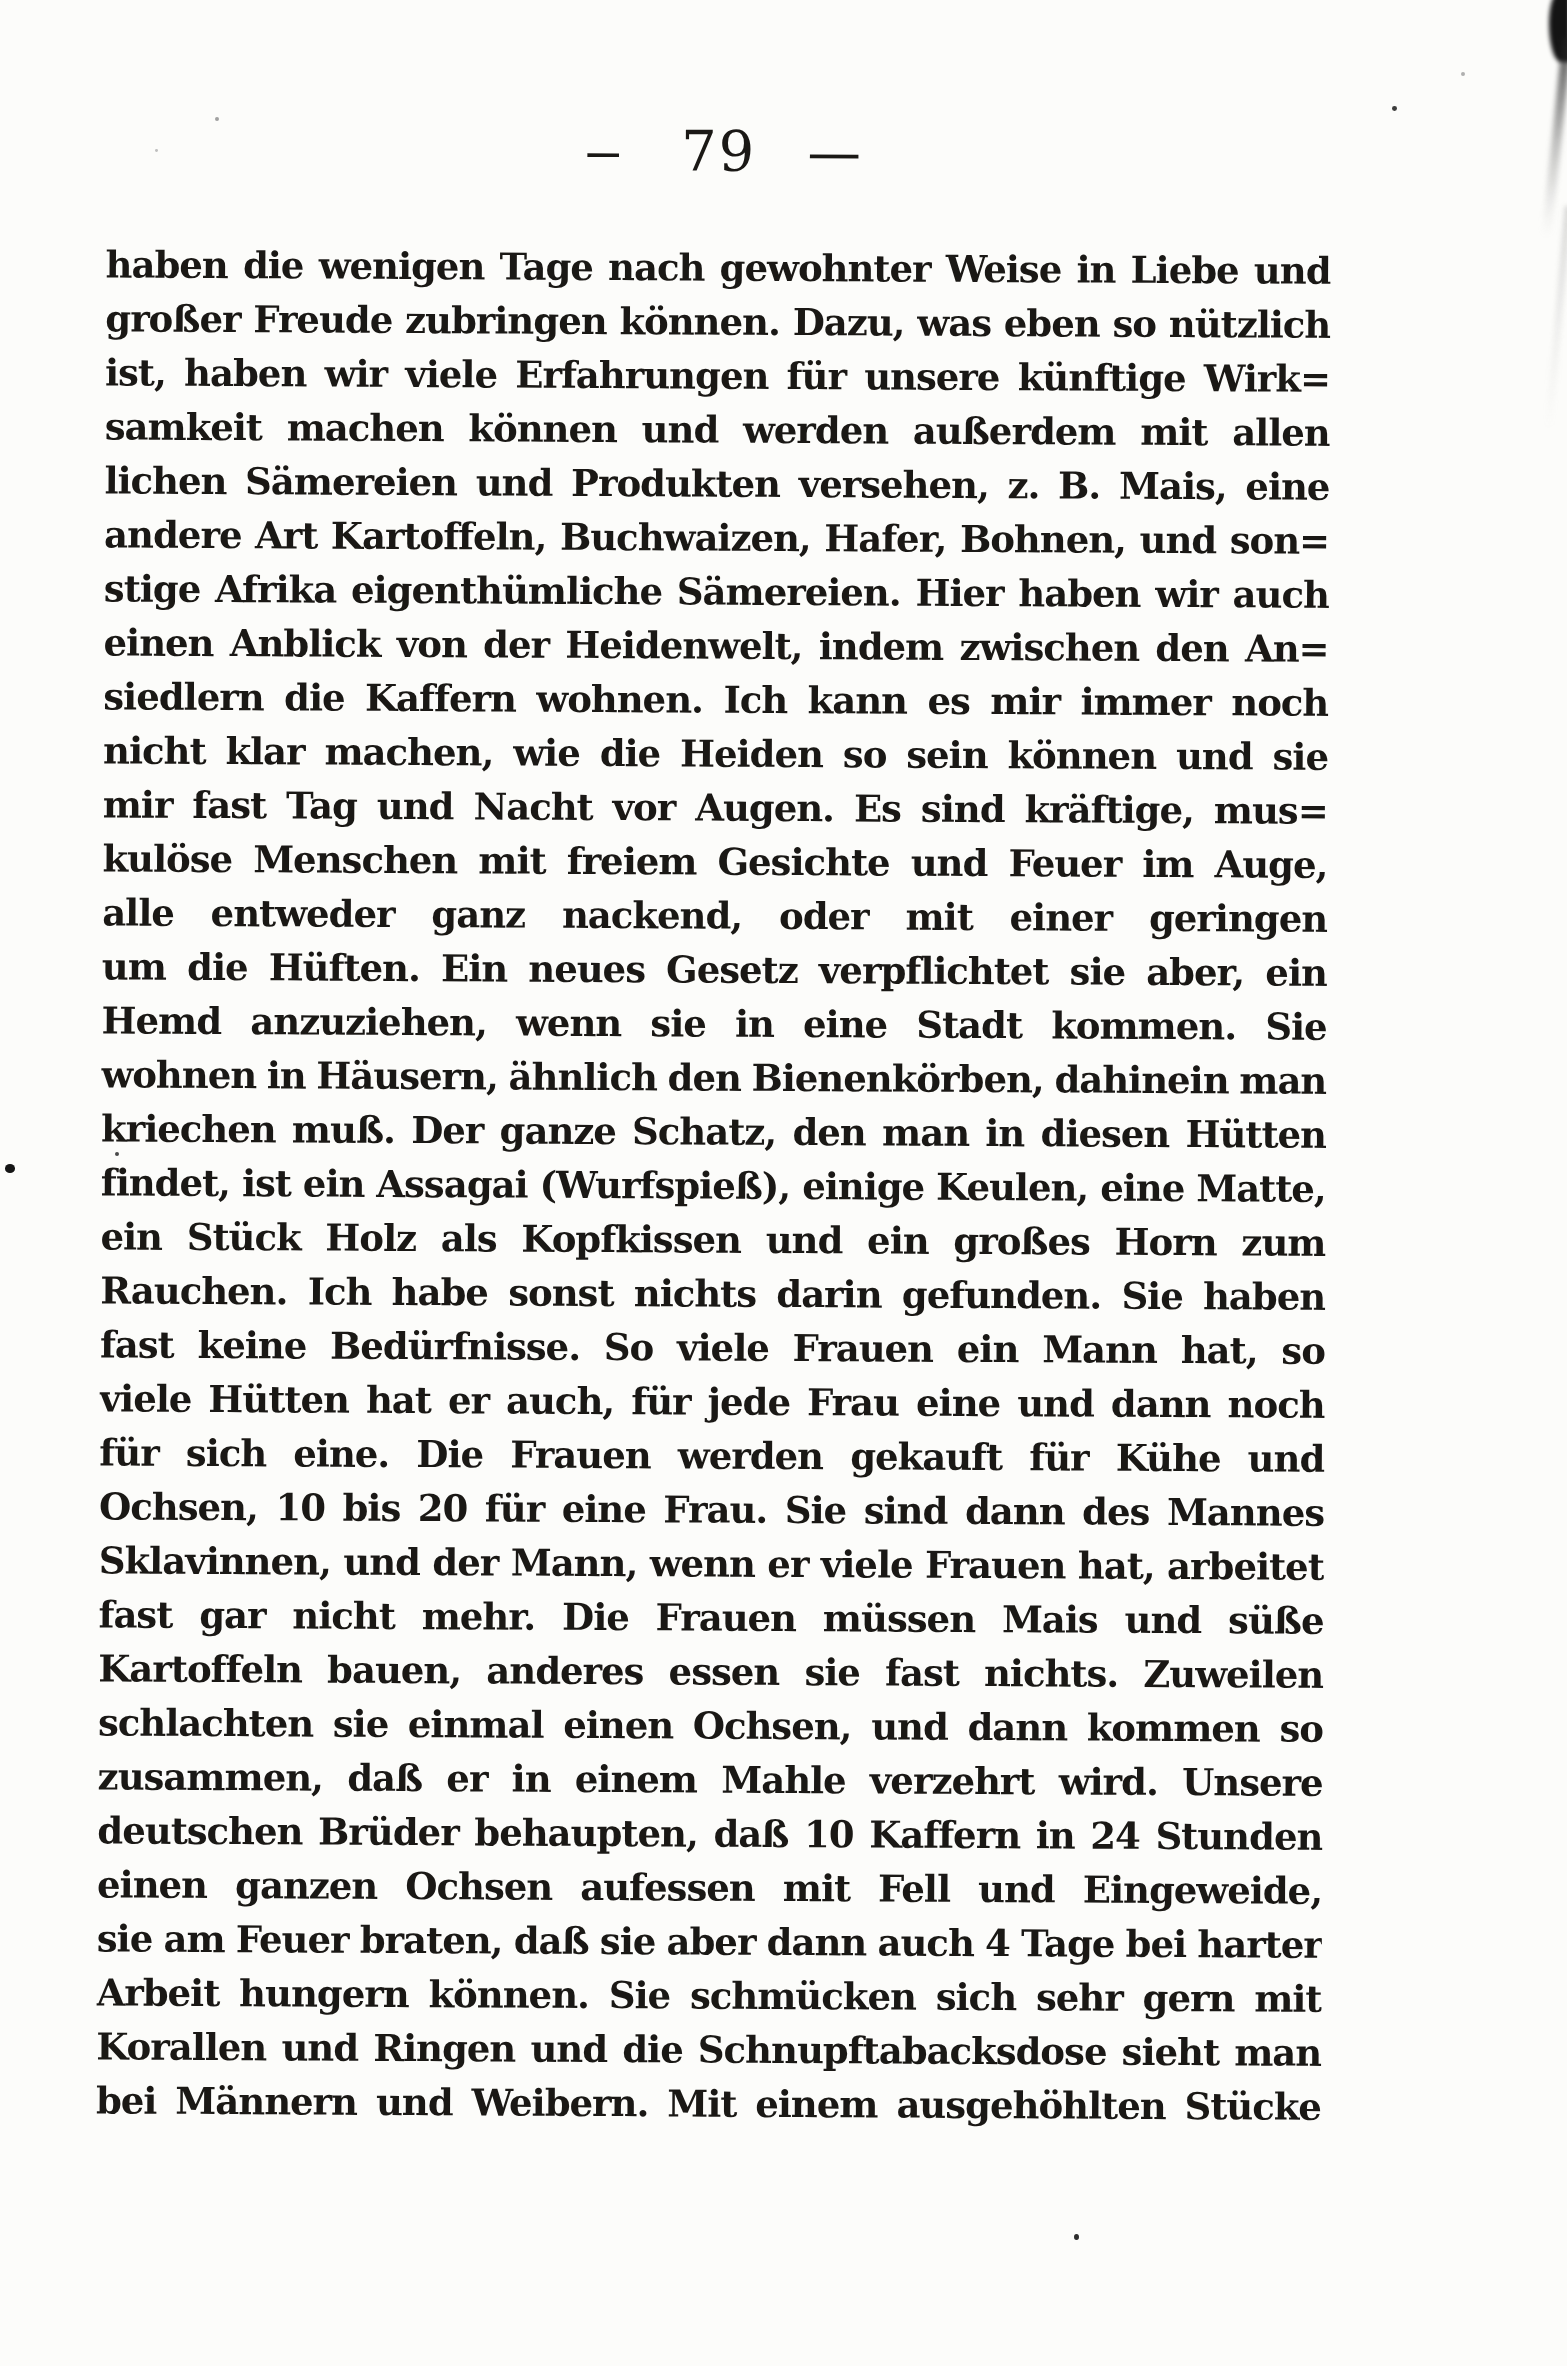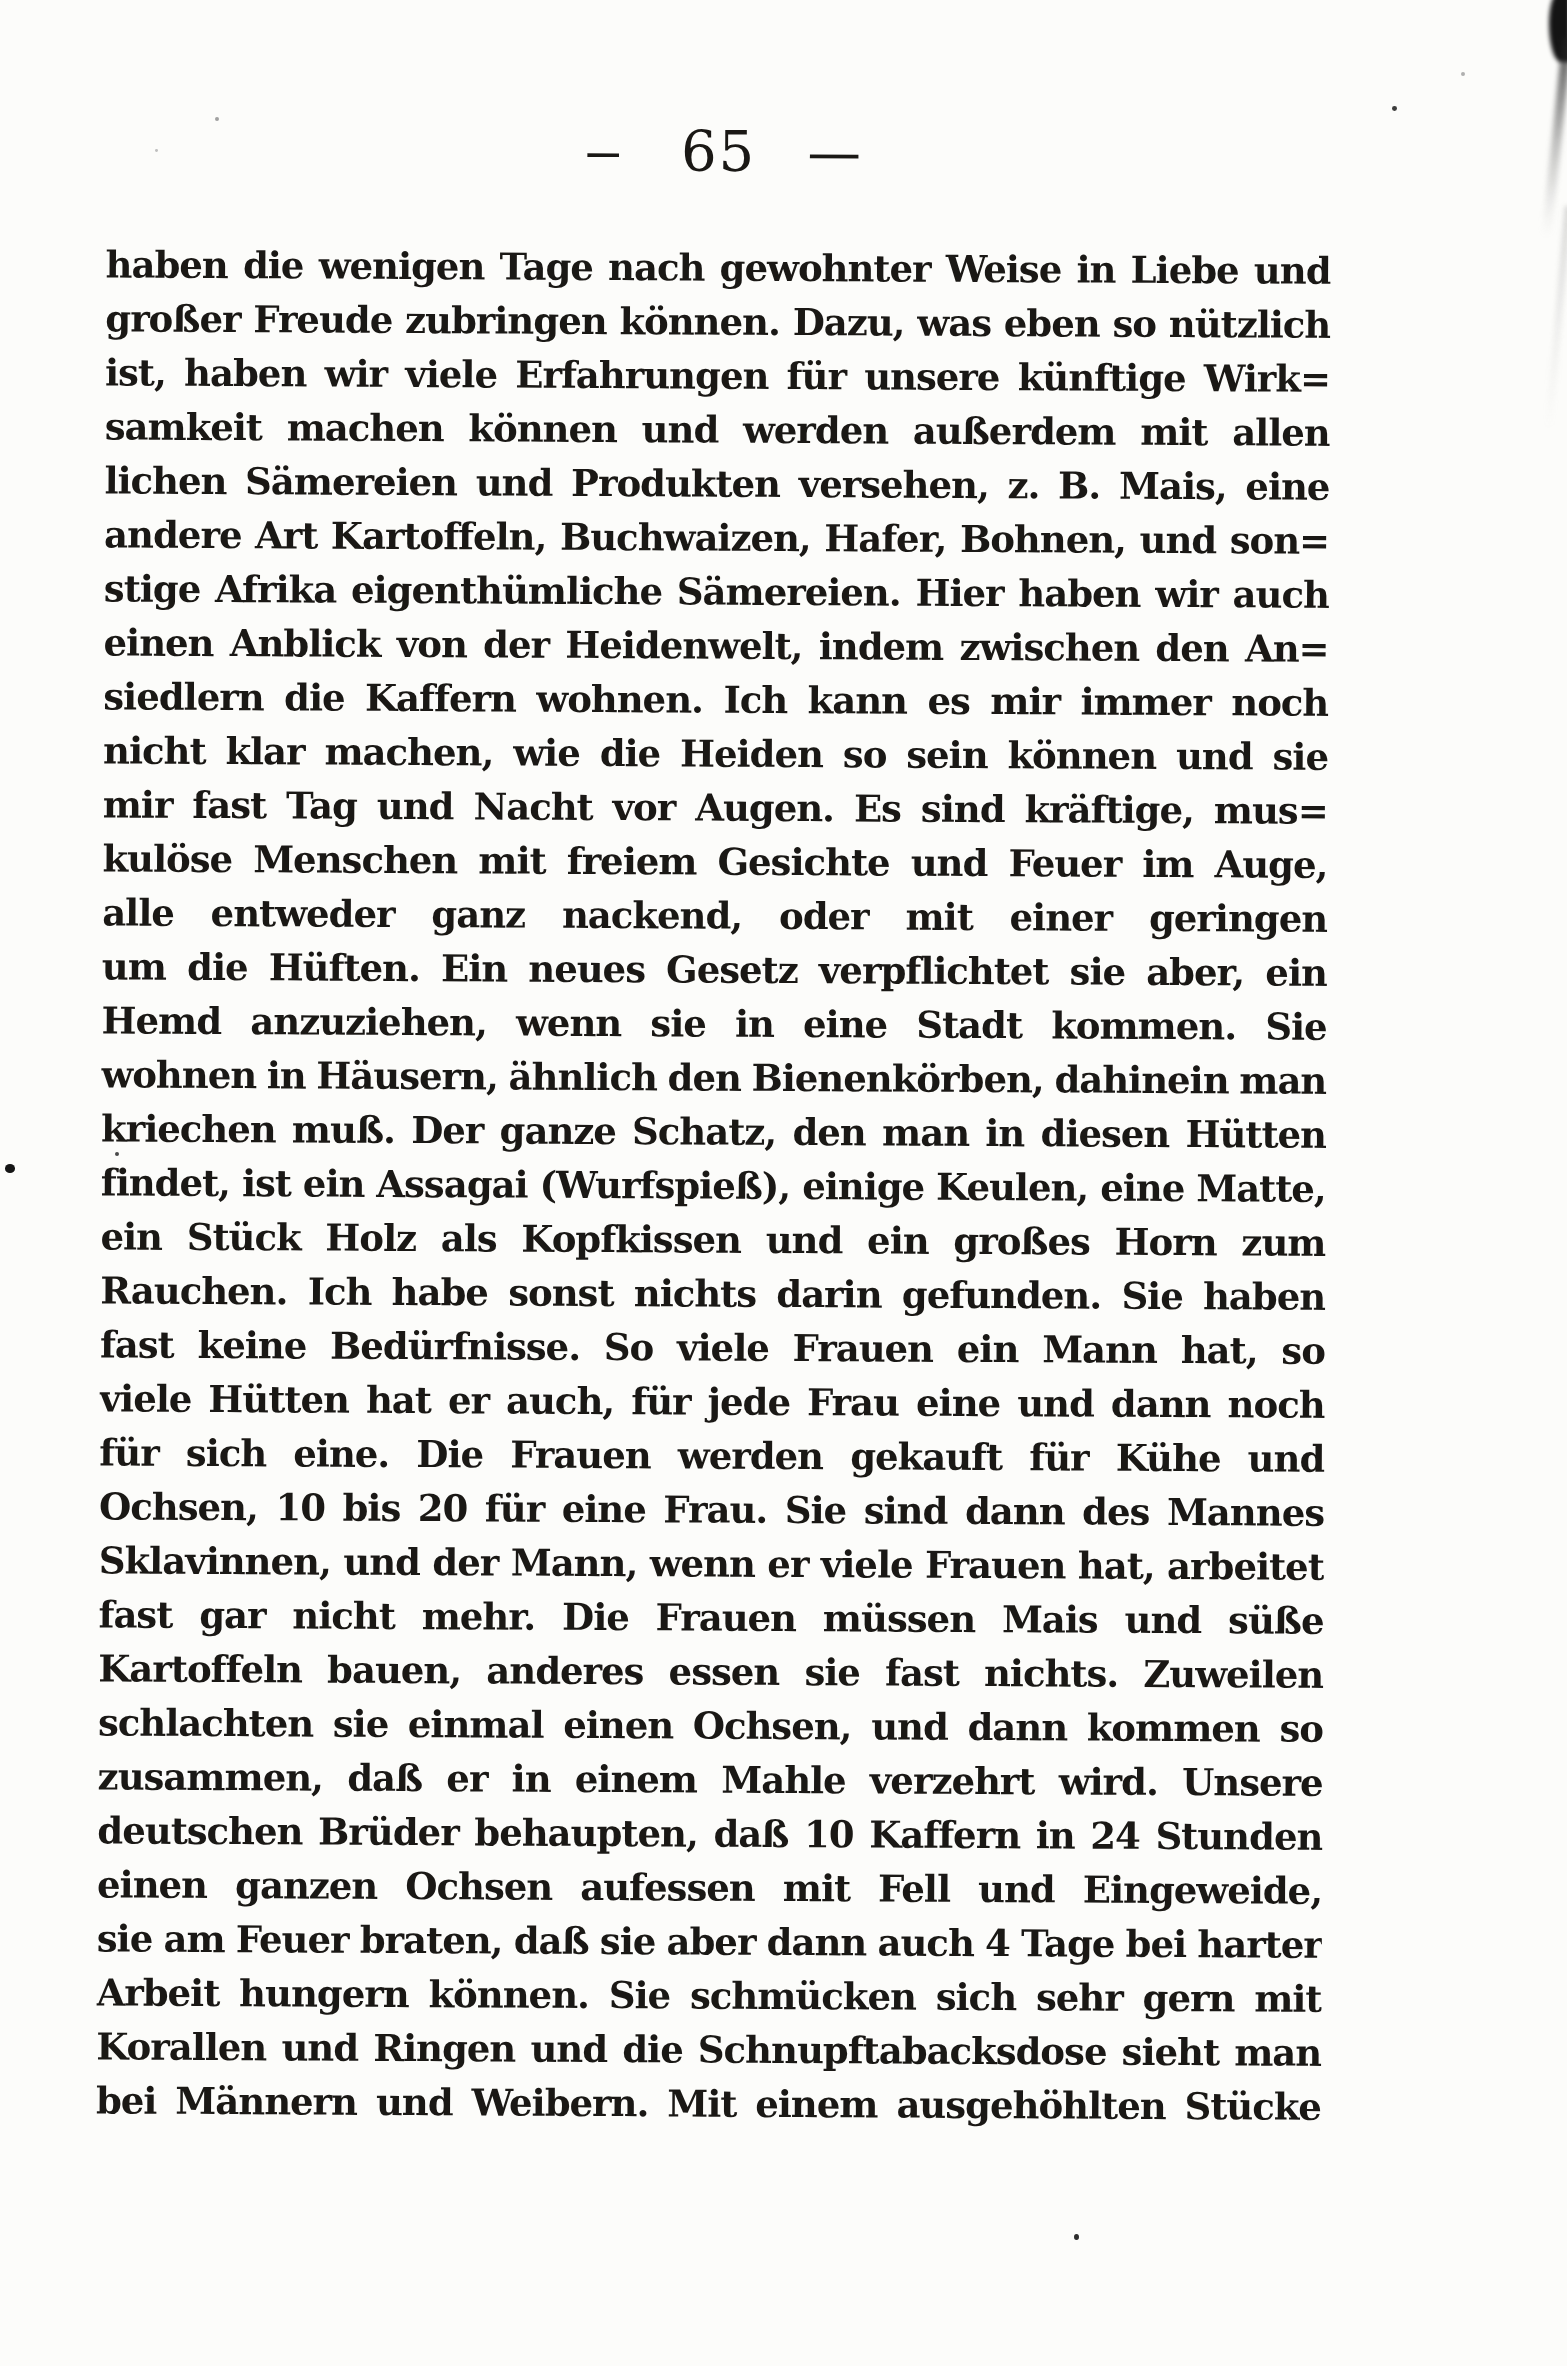--- a/index.html
+++ b/index.html
@@ -61,21 +61,21 @@
   .speck-7{left:1074px;top:2234px;width:4.9px;height:5.8px;background:#2e2e2e;}
 </style>
 </head>
 <body>
 
 <div class="page">
   <div class="content">
 
     <div class="running-head">
       <span class="dash dash-left">—</span>
-      <span class="page-number">65</span>
+      <span class="page-number">79</span>
       <span class="dash dash-right">—</span>
     </div>
 
     <div class="text-block">
       <div class="line">haben die wenigen Tage nach gewohnter Weise in Liebe und</div>
       <div class="line">großer Freude zubringen können. Dazu, was eben so nützlich</div>
       <div class="line">ist, haben wir viele Erfahrungen für unsere künftige Wirk=</div>
       <div class="line">samkeit machen können und werden außerdem mit allen mög=</div>
       <div class="line">lichen Sämereien und Produkten versehen, z. B. Mais, eine</div>
       <div class="line">andere Art Kartoffeln, Buchwaizen, Hafer, Bohnen, und son=</div>

